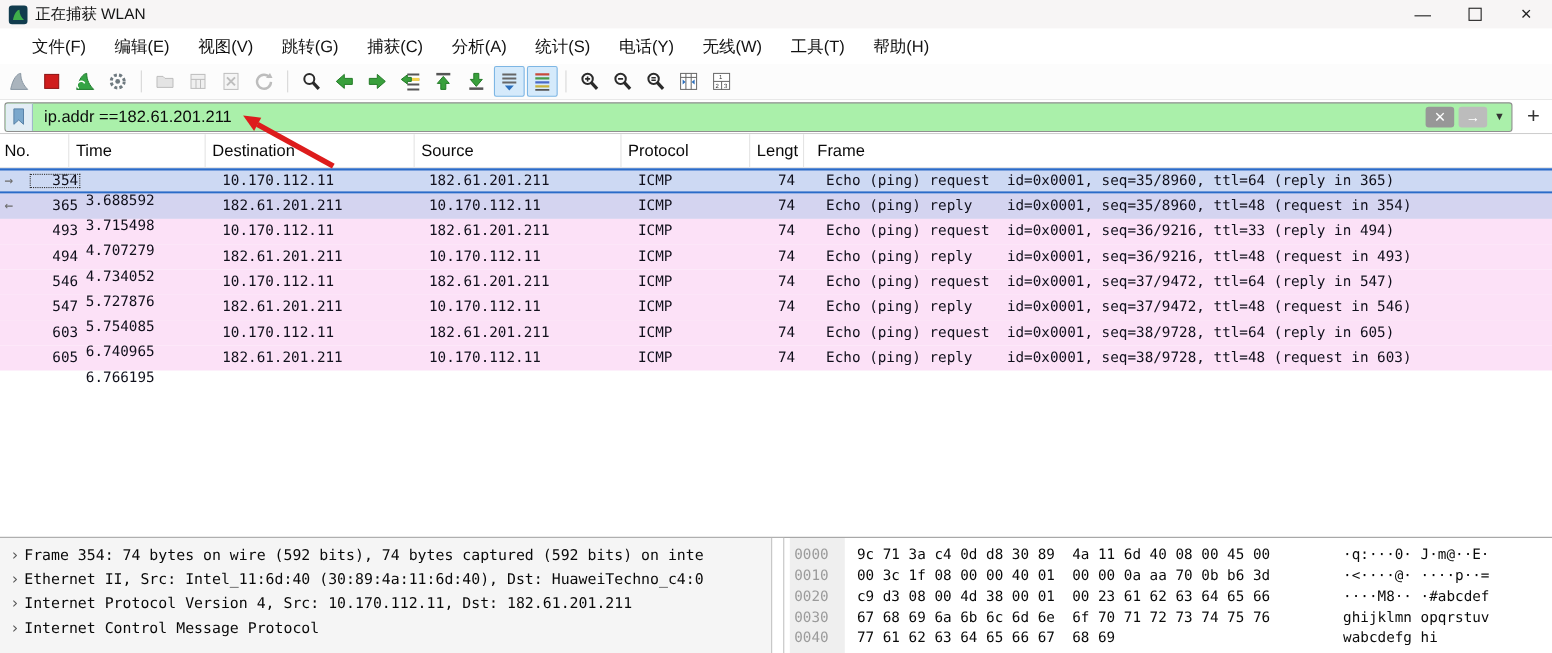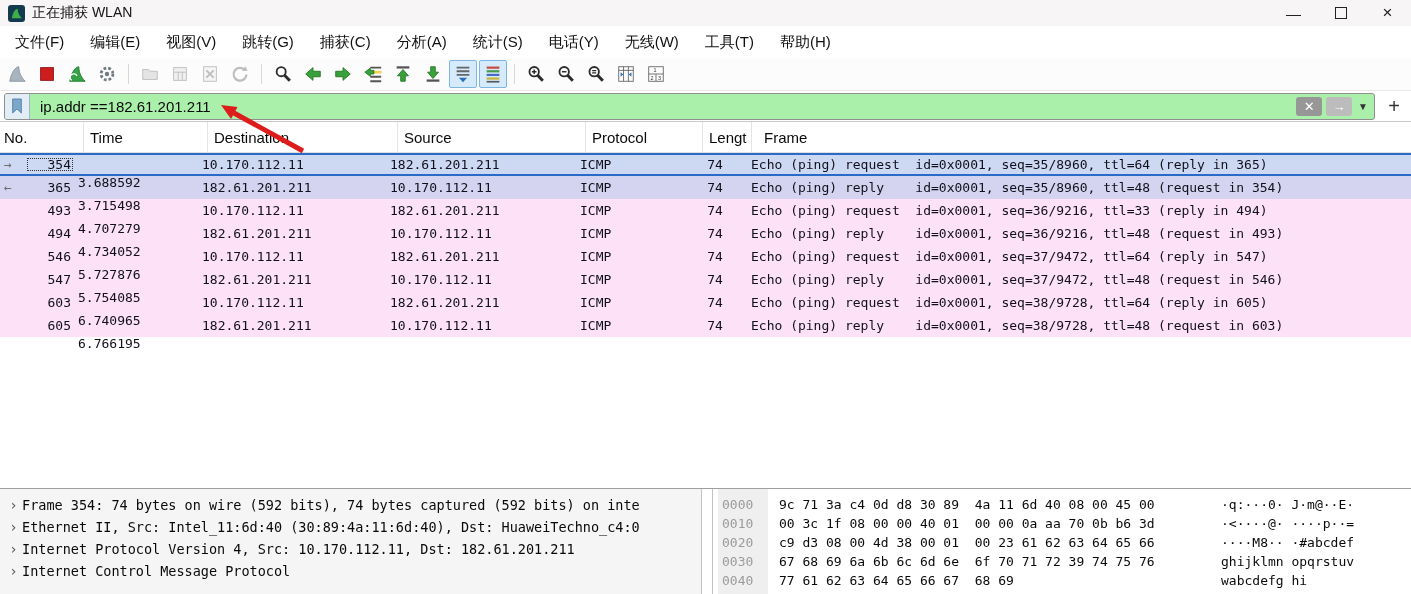--- a/index.html
+++ b/index.html
@@ -8,21 +8,21 @@
   
   .titlebar{height:26px;display:flex;align-items:center;background:#f7f5f5;}
   .app-icon{width:17px;height:17px;margin:0 7px 0 8px;border-radius:3px;background:#123c4e;
             display:flex;align-items:center;justify-content:center;}
   .title-text{font-size:14px;color:#141414;}
   .win-controls{margin-left:auto;display:flex;height:100%;}
   .winbtn{width:47px;height:100%;display:flex;align-items:center;justify-content:center;
           font-size:15px;color:#222;}
   .maxbox{width:10px;height:10px;border:1px solid #222;}
   
-  .menubar{height:32px;display:flex;align-items:center;background:#ffffff;padding-left:2px;font-size:15px;}
+  .menubar{height:32px;display:flex;align-items:center;background:#ffffff;padding-left:16px;font-size:15px;}
   .menu-item{padding:5px 13px;}
   
   .toolbar{height:32px;display:flex;align-items:center;background:#fcfcfc;
            border-bottom:1px solid #e8e8e8;padding-left:2px;}
   .tool{width:26px;height:26px;display:flex;align-items:center;justify-content:center;
         border:1px solid transparent;border-radius:2px;margin:0 1px;}
   .tool.toggled{background:#d5eafb;border-color:#7db6e4;}
   .tool svg{display:block;}
   .tool-sep{width:1px;height:20px;background:#d8d8d8;margin:0 6px;}
   
@@ -38,21 +38,21 @@
   .clear-btn{background:#979797;}
   .apply-btn{background:#bcbcbc;}
   .caret{font-size:10px;color:#333;margin:0 6px 0 2px;}
   .add-filter-btn{width:26px;height:24px;display:flex;align-items:center;justify-content:center;
                   font-size:20px;color:#333;margin-left:6px;}
   
   .pl-header{height:30px;display:flex;align-items:center;background:#ffffff;
              border-bottom:1px solid #e0e0e0;font-size:15px;color:#0a0a0a;}
   .h-cell{height:100%;display:flex;align-items:center;border-right:1px solid #e4e4e4;
           box-sizing:border-box;padding-left:6px;overflow:hidden;white-space:nowrap;}
-  .h-no{width:84px;padding-left:4px;}
+  .h-no{width:63px;padding-left:4px;}
   .h-time{width:124px;}
   .h-source{width:188px;}
   .h-destination{width:190px;}
   .h-protocol{width:117px;}
   .h-length{width:49px;}
   .h-info{flex:1;border-right:none;padding-left:12px;}
   .pl-rows{font-family:"DejaVu Sans Mono","Liberation Mono",monospace;font-size:13px;}
   .pl-row{height:23px;display:flex;align-items:center;box-sizing:border-box;color:#10101c;}
   .pl-row.sel{background:#cdd9f3;border-top:2px solid #2a6bc8;border-bottom:2px solid #2a6bc8;}
   .pl-row.rel{background:#d4d4f0;}
@@ -373,21 +373,21 @@
       <div class="detail-line"><span class="expander">›</span><span>Ethernet II, Src: Intel_11:6d:40 (30:89:4a:11:6d:40), Dst: HuaweiTechno_c4:0</span></div>
       <div class="detail-line"><span class="expander">›</span><span>Internet Protocol Version 4, Src: 10.170.112.11, Dst: 182.61.201.211</span></div>
       <div class="detail-line"><span class="expander">›</span><span>Internet Control Message Protocol</span></div>
     </div>
   <div class="pane-splitter"></div>
   <div class="hex-pane">
     <div class="offset-stripe"></div>
   <div class="hex-row"><span class="hx-offset">0000</span><span class="hx-bytes">9c 71 3a c4 0d d8 30 89  4a 11 6d 40 08 00 45 00</span><span class="hx-ascii">·q:···0· J·m@··E·</span></div>
       <div class="hex-row"><span class="hx-offset">0010</span><span class="hx-bytes">00 3c 1f 08 00 00 40 01  00 00 0a aa 70 0b b6 3d</span><span class="hx-ascii">·&lt;····@· ····p··=</span></div>
       <div class="hex-row"><span class="hx-offset">0020</span><span class="hx-bytes">c9 d3 08 00 4d 38 00 01  00 23 61 62 63 64 65 66</span><span class="hx-ascii">····M8·· ·#abcdef</span></div>
-      <div class="hex-row"><span class="hx-offset">0030</span><span class="hx-bytes">67 68 69 6a 6b 6c 6d 6e  6f 70 71 72 39 74 75 76</span><span class="hx-ascii">ghijklmn opqrstuv</span></div>
+      <div class="hex-row"><span class="hx-offset">0030</span><span class="hx-bytes">67 68 69 6a 6b 6c 6d 6e  6f 70 71 72 73 74 75 76</span><span class="hx-ascii">ghijklmn opqrstuv</span></div>
       <div class="hex-row"><span class="hx-offset">0040</span><span class="hx-bytes">77 61 62 63 64 65 66 67  68 69</span><span class="hx-ascii">wabcdefg hi</span></div>
     </div>
 </div>
 
 <svg class="annotation">
   <line x1="303" y1="151" x2="234" y2="113" stroke-width="5" stroke="#dd1c1c"></line>
   <polygon points="221,105 237.5,107 231,119" fill="#dd1c1c"></polygon>
 </svg>
 
 </body></html>

